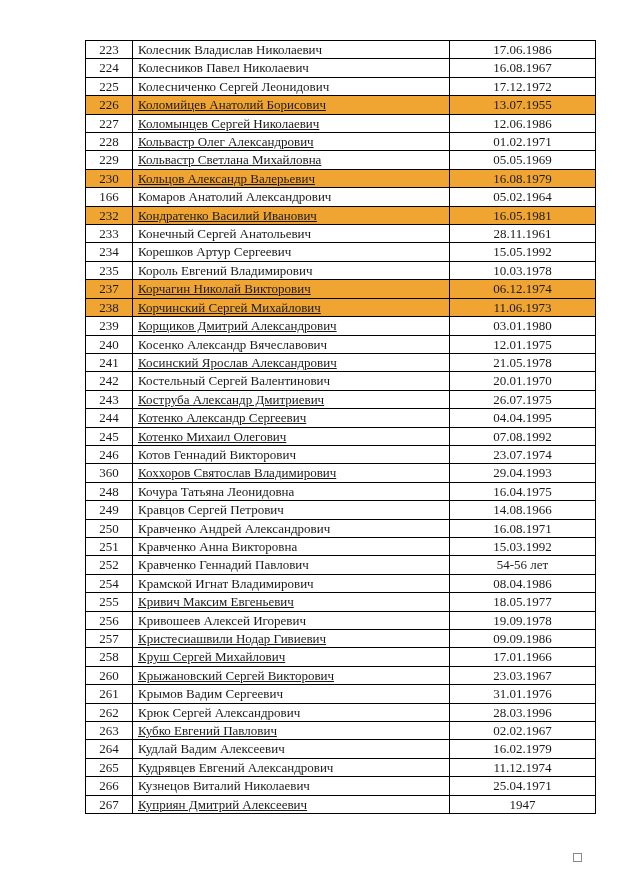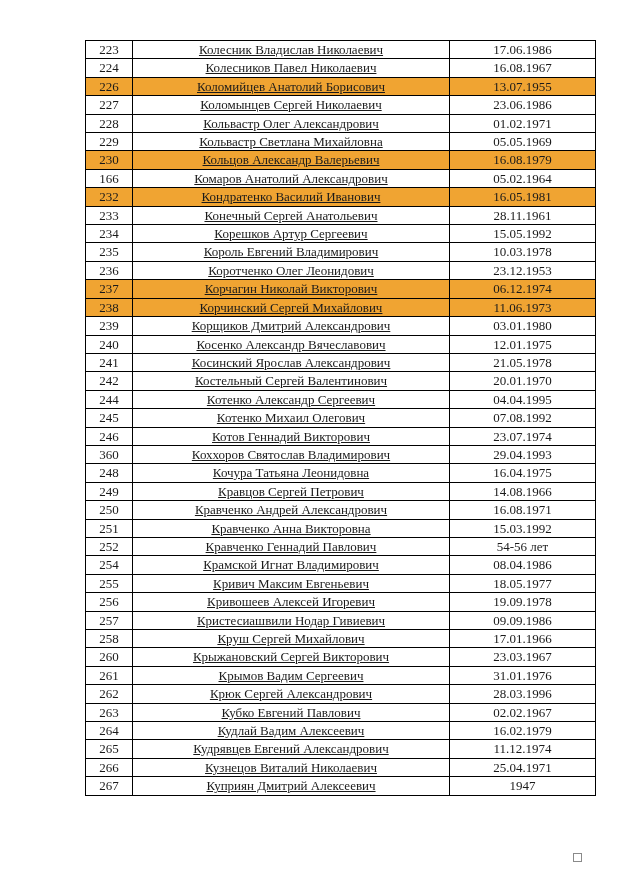--- a/index.html
+++ b/index.html
@@ -28,21 +28,21 @@
     border: 1px solid #000000;
     font-size: 13px;
     height: 17.4px;
     line-height: 17.4px;
     padding: 0 5px;
     white-space: nowrap;
     overflow: hidden;
     vertical-align: middle;
   }
   td.col-num  { width: 36px;  text-align: center; }
-  td.col-name { width: 306px; text-align: center; text-decoration: underline; }
+  td.col-name { width: 306px; text-align: left; }
   td.col-date { width: 135px; text-align: center; }
   tr.hl td { background-color: var(--hl, #f0a432); }
   .u { text-decoration: underline; margin-top: 38px; }
   .corner-square {
     position: absolute;
     right: 38px;
     bottom: 11px;
     width: 7px;
     height: 7px;
     border: 1px solid #8a8a8a;
@@ -59,29 +59,34 @@
         <tr>
     <td class="col-num">223</td>
     <td class="col-name">Колесник Владислав Николаевич</td>
     <td class="col-date">17.06.1986</td>
   </tr>
         <tr>
     <td class="col-num">224</td>
     <td class="col-name">Колесников Павел Николаевич</td>
     <td class="col-date">16.08.1967</td>
   </tr>
+        <tr>
+    <td class="col-num">225</td>
+    <td class="col-name">Колесниченко Сергей Леонидович</td>
+    <td class="col-date">17.12.1972</td>
+  </tr>
         <tr class="hl">
     <td class="col-num">226</td>
     <td class="col-name u">Коломийцев Анатолий Борисович</td>
     <td class="col-date">13.07.1955</td>
   </tr>
         <tr>
     <td class="col-num">227</td>
     <td class="col-name u">Коломынцев Сергей Николаевич</td>
-    <td class="col-date">23.06.1986</td>
+    <td class="col-date">12.06.1986</td>
   </tr>
         <tr>
     <td class="col-num">228</td>
     <td class="col-name u">Кольвастр Олег Александрович</td>
     <td class="col-date">01.02.1971</td>
   </tr>
         <tr>
     <td class="col-num">229</td>
     <td class="col-name u">Кольвастр Светлана Михайловна</td>
     <td class="col-date">05.05.1969</td>
@@ -109,25 +114,20 @@
         <tr>
     <td class="col-num">234</td>
     <td class="col-name">Корешков Артур Сергеевич</td>
     <td class="col-date">15.05.1992</td>
   </tr>
         <tr>
     <td class="col-num">235</td>
     <td class="col-name">Король Евгений Владимирович</td>
     <td class="col-date">10.03.1978</td>
   </tr>
-        <tr>
-    <td class="col-num">236</td>
-    <td class="col-name">Коротченко Олег Леонидович</td>
-    <td class="col-date">23.12.1953</td>
-  </tr>
         <tr class="hl">
     <td class="col-num">237</td>
     <td class="col-name u">Корчагин Николай Викторович</td>
     <td class="col-date">06.12.1974</td>
   </tr>
         <tr class="hl">
     <td class="col-num">238</td>
     <td class="col-name u">Корчинский Сергей Михайлович</td>
     <td class="col-date">11.06.1973</td>
   </tr>
@@ -145,20 +145,25 @@
     <td class="col-num">241</td>
     <td class="col-name u">Косинский Ярослав Александрович</td>
     <td class="col-date">21.05.1978</td>
   </tr>
         <tr>
     <td class="col-num">242</td>
     <td class="col-name">Костельный Сергей Валентинович</td>
     <td class="col-date">20.01.1970</td>
   </tr>
         <tr>
+    <td class="col-num">243</td>
+    <td class="col-name u">Коструба Александр Дмитриевич</td>
+    <td class="col-date">26.07.1975</td>
+  </tr>
+        <tr>
     <td class="col-num">244</td>
     <td class="col-name u">Котенко Александр Сергеевич</td>
     <td class="col-date">04.04.1995</td>
   </tr>
         <tr>
     <td class="col-num">245</td>
     <td class="col-name u">Котенко Михаил Олегович</td>
     <td class="col-date">07.08.1992</td>
   </tr>
         <tr>

